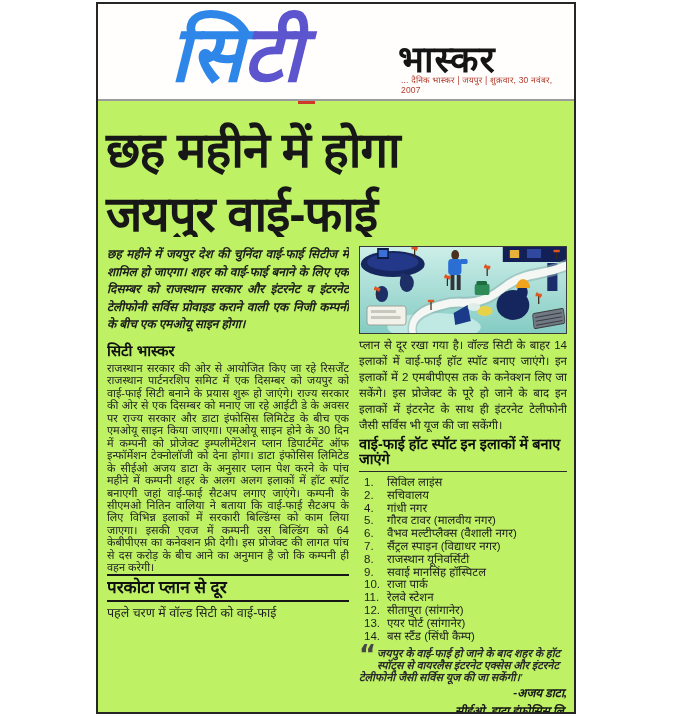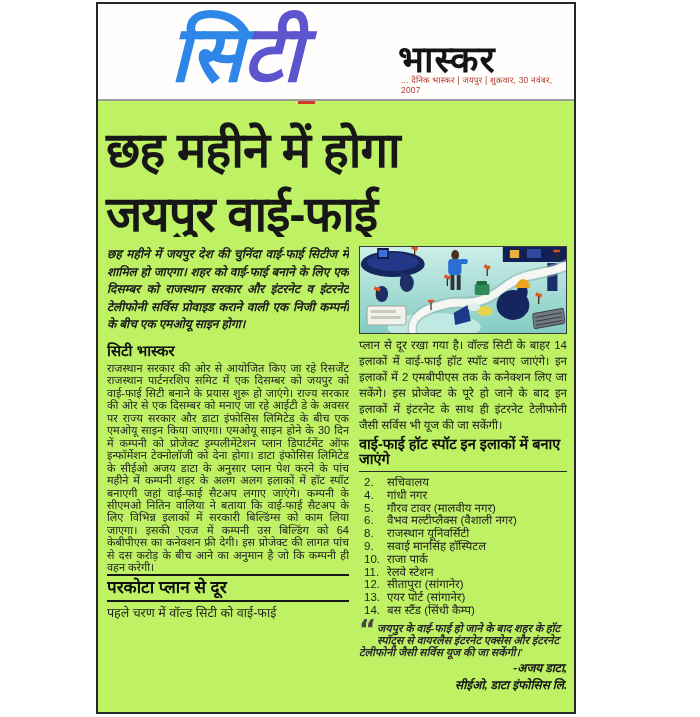--- a/index.html
+++ b/index.html
@@ -163,24 +163,26 @@
               <path d="M 225 48 L 233 48 M 226 46 L 232 50"></path>
                 <path d="M 248 4 L 256 4"></path>
               <path d="M 87 54 L 95 54"></path>
             </g>
           </svg>
         </div>
 
         <p class="caption">प्लान से दूर रखा गया है। वॉल्ड सिटी के बाहर 14 इलाकों में वाई-फाई हॉट स्पॉट बनाए जाएंगे। इन इलाकों में 2 एमबीपीएस तक के कनेक्शन लिए जा सकेंगे। इस प्रोजेक्ट के पूरे हो जाने के बाद इन इलाकों में इंटरनेट के साथ ही इंटरनेट टेलीफोनी जैसी सर्विस भी यूज की जा सकेंगी।</p>
         <div class="right-subhead">वाई-फाई हॉट स्पॉट इन इलाकों में बनाए जाएंगे</div>
         <ul class="hotspot-list">
+            <li><span class="num">1.</span><span>सिविल लाइंस</span></li>
             <li><span class="num">2.</span><span>सचिवालय</span></li>
             <li><span class="num">4.</span><span>गांधी नगर</span></li>
             <li><span class="num">5.</span><span>गौरव टावर (मालवीय नगर)</span></li>
             <li><span class="num">6.</span><span>वैभव मल्टीप्लैक्स (वैशाली नगर)</span></li>
+            <li><span class="num">7.</span><span>सैंट्रल स्पाइन (विद्याधर नगर)</span></li>
             <li><span class="num">8.</span><span>राजस्थान यूनिवर्सिटी</span></li>
             <li><span class="num">9.</span><span>सवाई मानसिंह हॉस्पिटल</span></li>
             <li><span class="num">10.</span><span>राजा पार्क</span></li>
             <li><span class="num">11.</span><span>रेलवे स्टेशन</span></li>
             <li><span class="num">12.</span><span>सीतापुरा (सांगानेर)</span></li>
             <li><span class="num">13.</span><span>एयर पोर्ट (सांगानेर)</span></li>
             <li><span class="num">14.</span><span>बस स्टैंड (सिंधी कैम्प)</span></li>
           </ul>
 
         <div class="quote">

